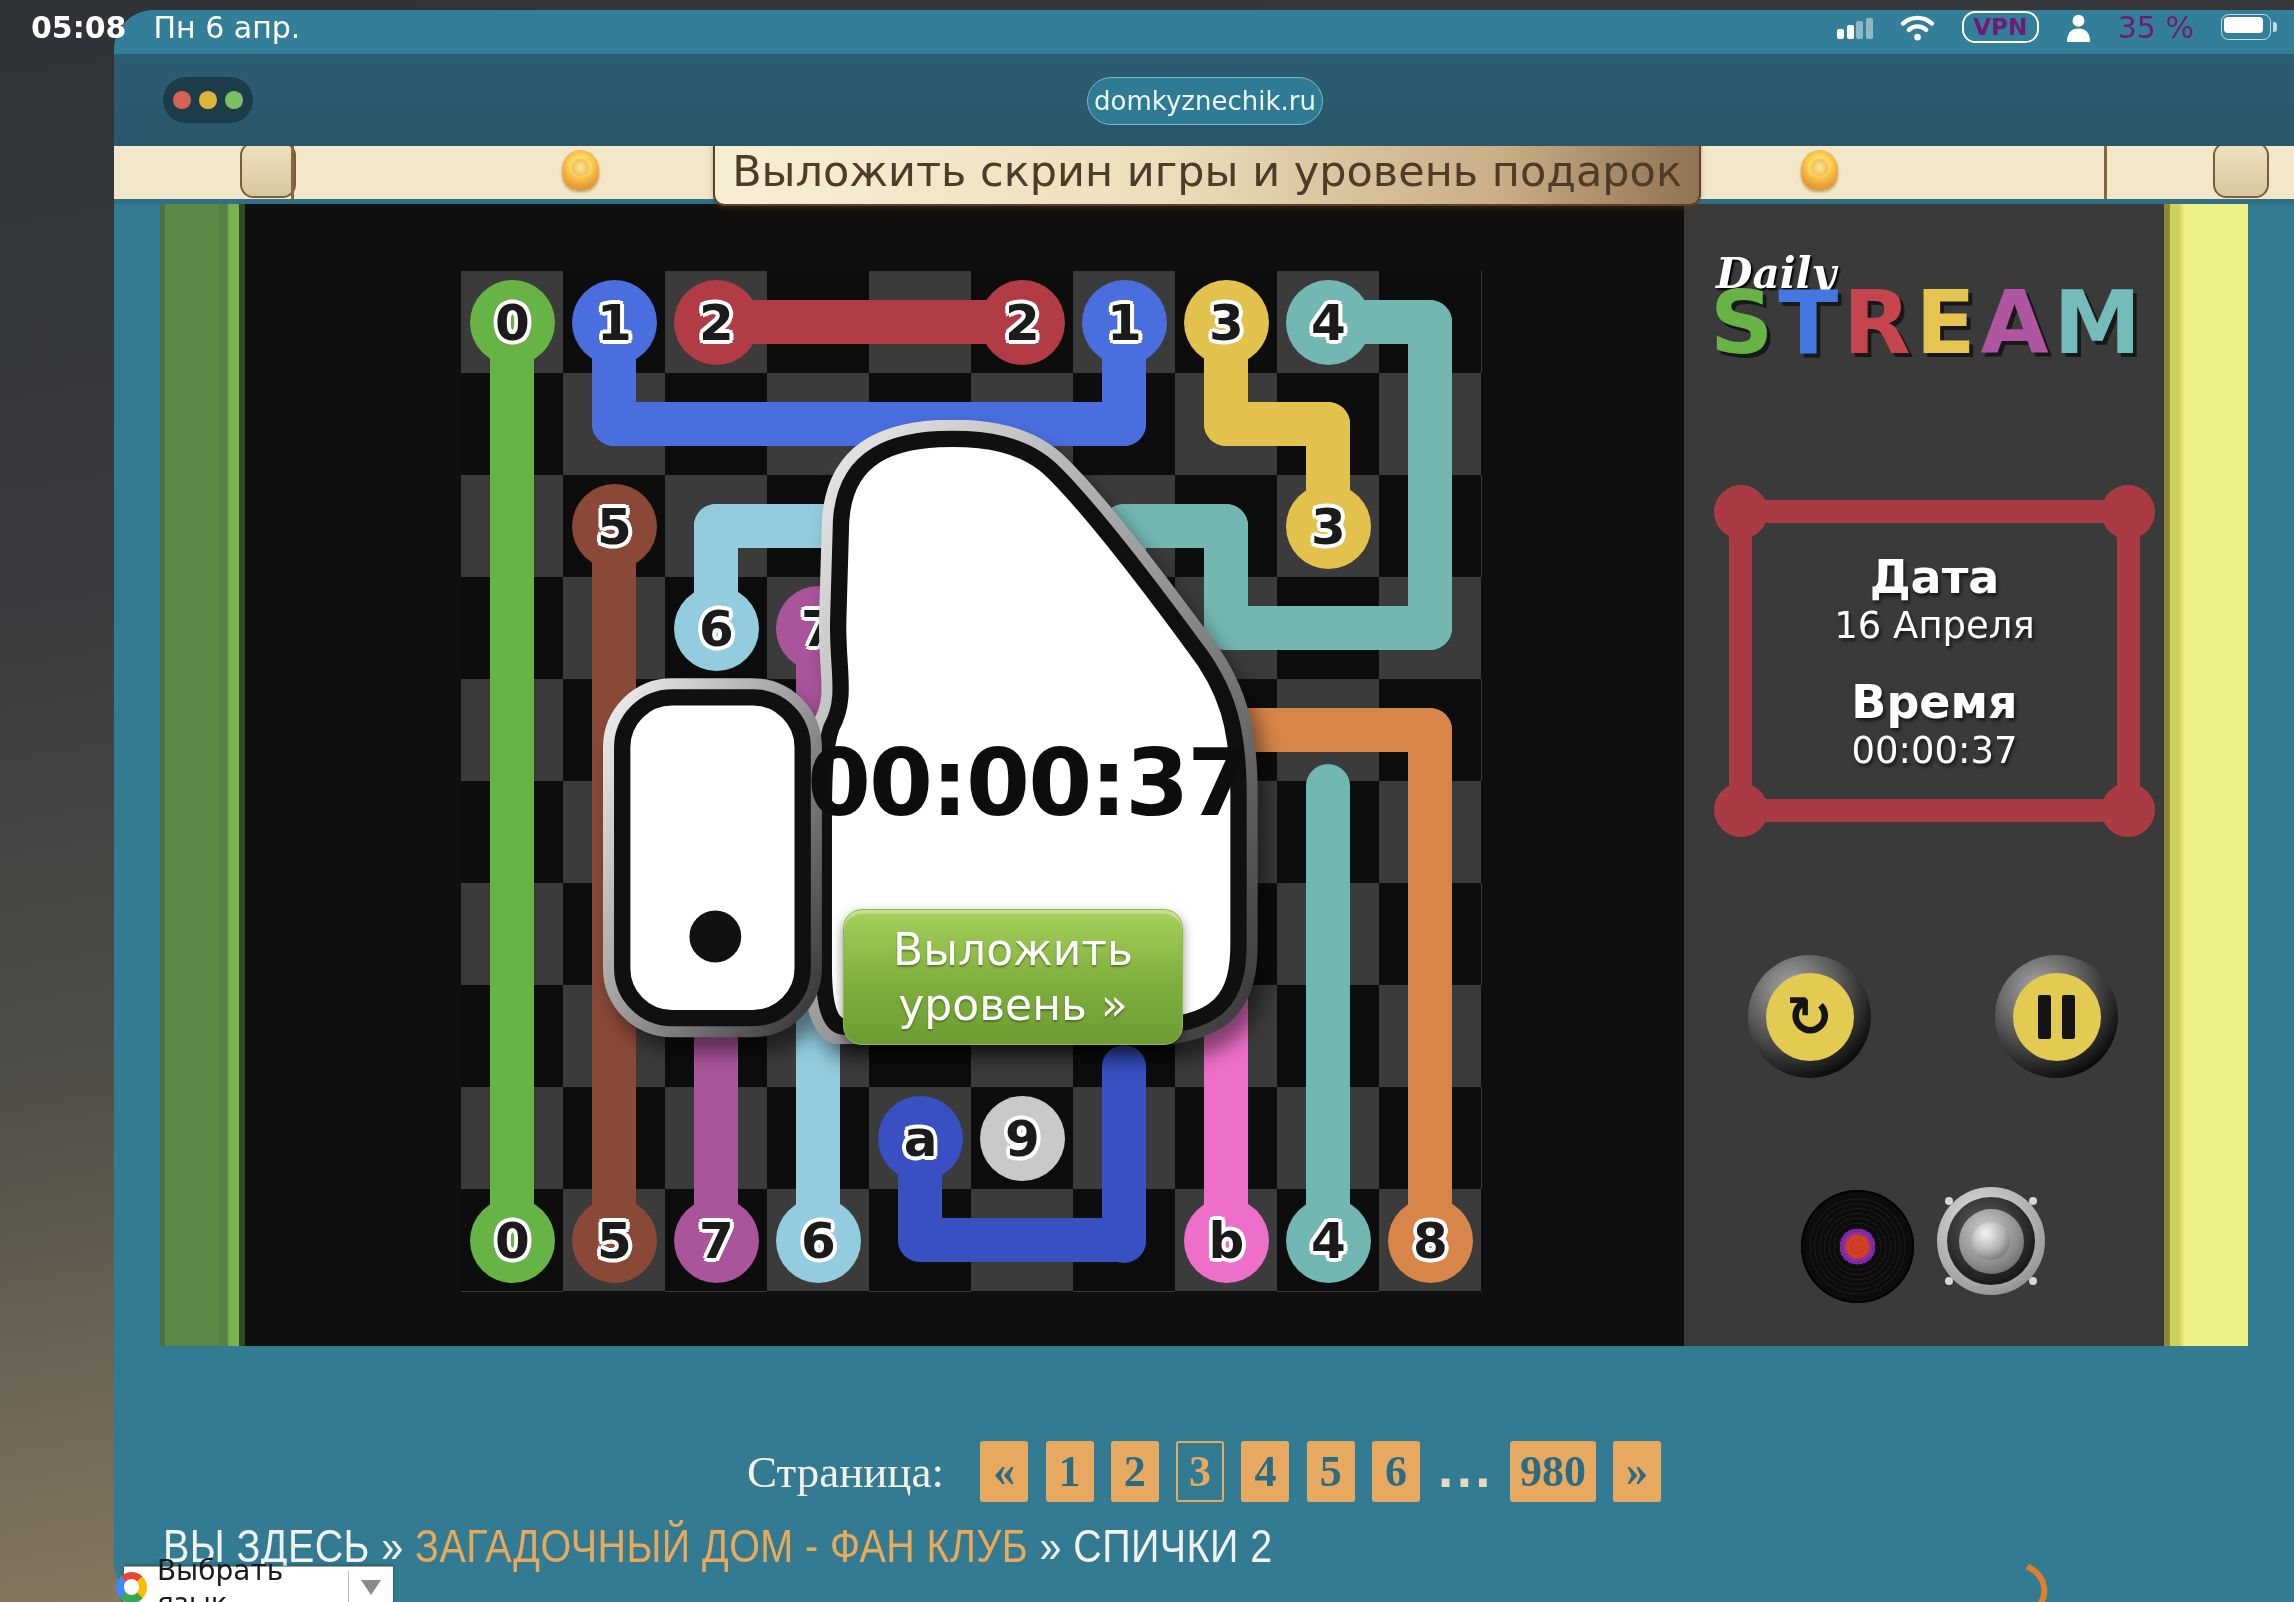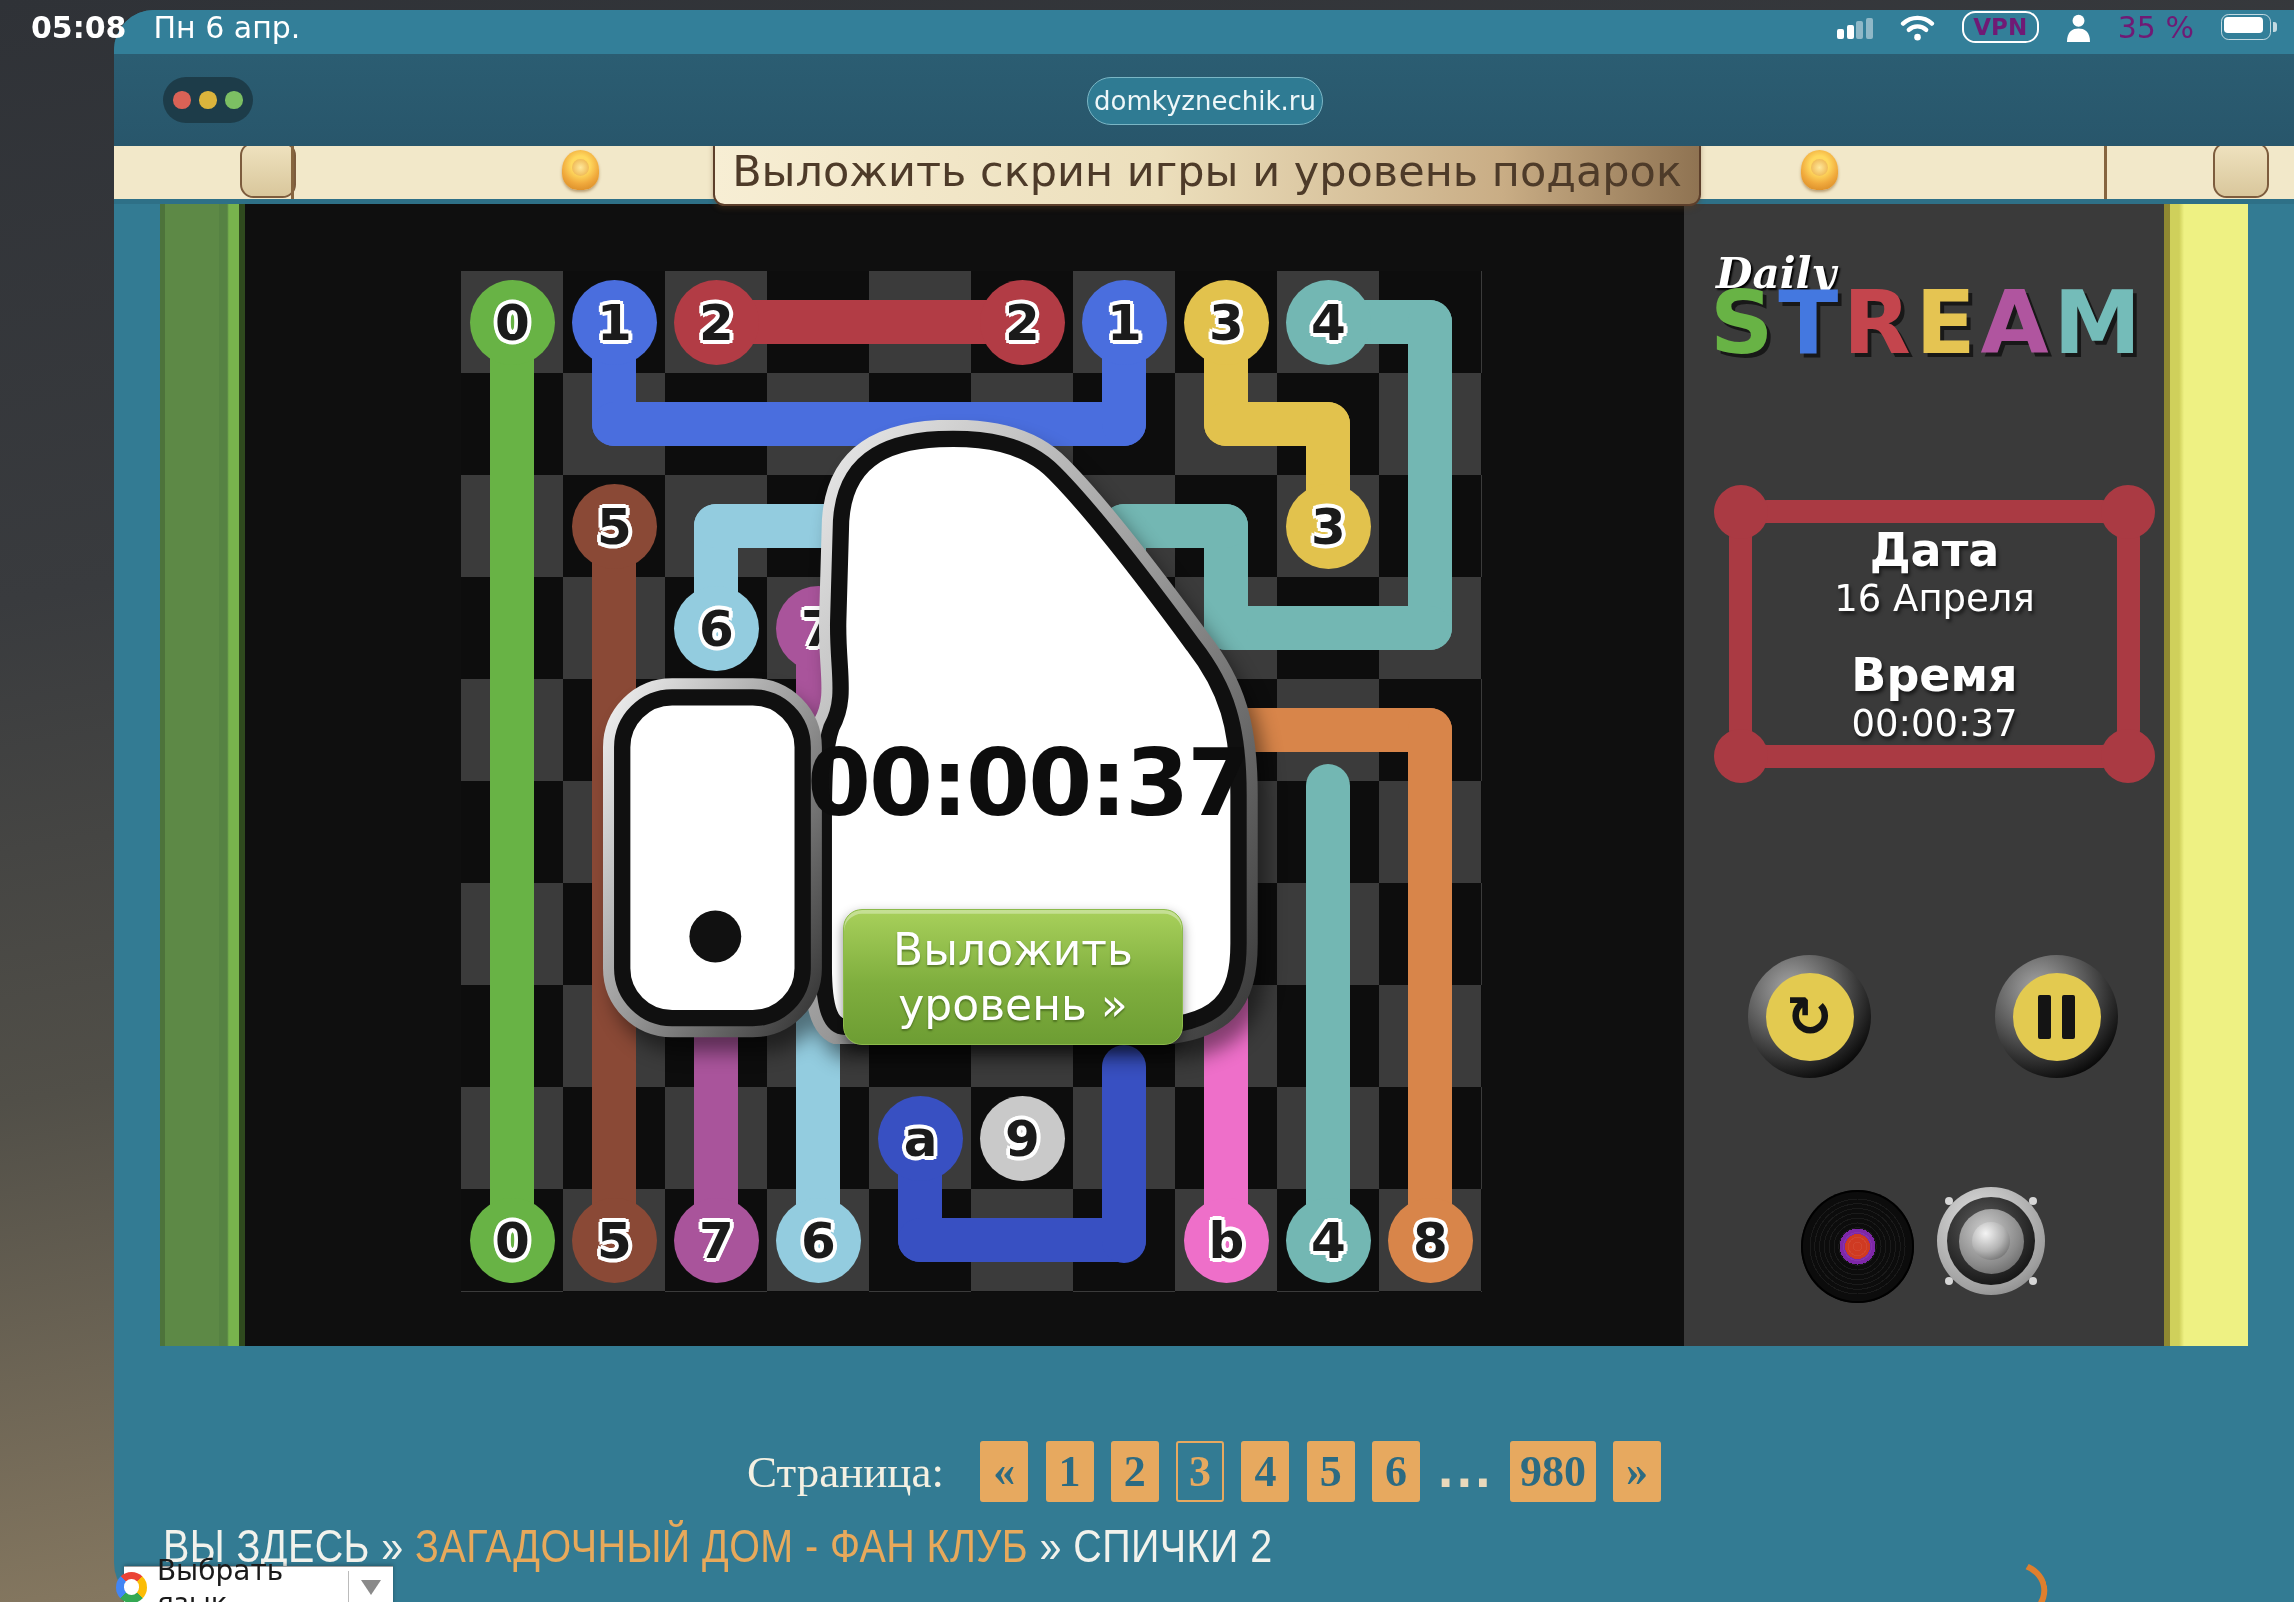--- a/index.html
+++ b/index.html
@@ -56,21 +56,21 @@
     background:linear-gradient(#a8d05b,#7fae3e 55%,#6d9d33);
     border:1.9px solid #8cba4b;box-shadow:inset 0 3.8px 0 rgba(255,255,255,.35),0 5.8px 11.5px rgba(0,0,0,.45);
     display:flex;flex-direction:column;align-items:center;justify-content:center;
     color:#fff;font-size:44px;line-height:55px;text-shadow:0 1.9px 1.9px rgba(55,85,20,.6);cursor:pointer;}
   
   #sidebar{left:1684px;top:204px;width:480px;height:1142px;background:#3a3a3a;z-index:2;}
   #brand-daily{left:1716px;top:249px;font-family:"DejaVu Serif",serif;font-style:italic;font-weight:700;
     font-size:42px;color:#fff;text-shadow:1.9px 1.9px 1.9px #000;z-index:3;}
   #brand-stream{left:1710px;top:271px;width:432px;font-size:88px;font-weight:800;letter-spacing:4.8px;
     z-index:3;text-shadow:3.8px 3.8px 0 #181818;}
-  #info-frame{left:1729px;top:500px;width:411px;height:268px;border:23px solid #aa3a43;border-radius:38px;
+  #info-frame{left:1729px;top:500px;width:411px;height:322px;border:23px solid #aa3a43;border-radius:38px;
     z-index:3;box-sizing:border-box;display:flex;flex-direction:column;align-items:center;
     justify-content:center;color:#fff;}
   .frame-dot{position:absolute;width:54px;height:54px;border-radius:50%;background:#aa3a43;}
   .info-big{font-size:46px;font-weight:700;text-shadow:1.9px 2.9px 3.8px rgba(0,0,0,.6);}
   .info-small{font-size:37px;text-shadow:1.9px 2.9px 3.8px rgba(0,0,0,.6);}
   .round-btn{width:123px;height:123px;border-radius:50%;z-index:3;cursor:pointer;
     background:radial-gradient(circle at 35% 28%,#a8a8a8,#5a5a5a 40%,#0b0b0b 78%);
     display:flex;align-items:center;justify-content:center;}
   .round-btn .inner{width:88px;height:88px;border-radius:50%;background:#e3ca50;
     display:flex;align-items:center;justify-content:center;gap:10.6px;}

